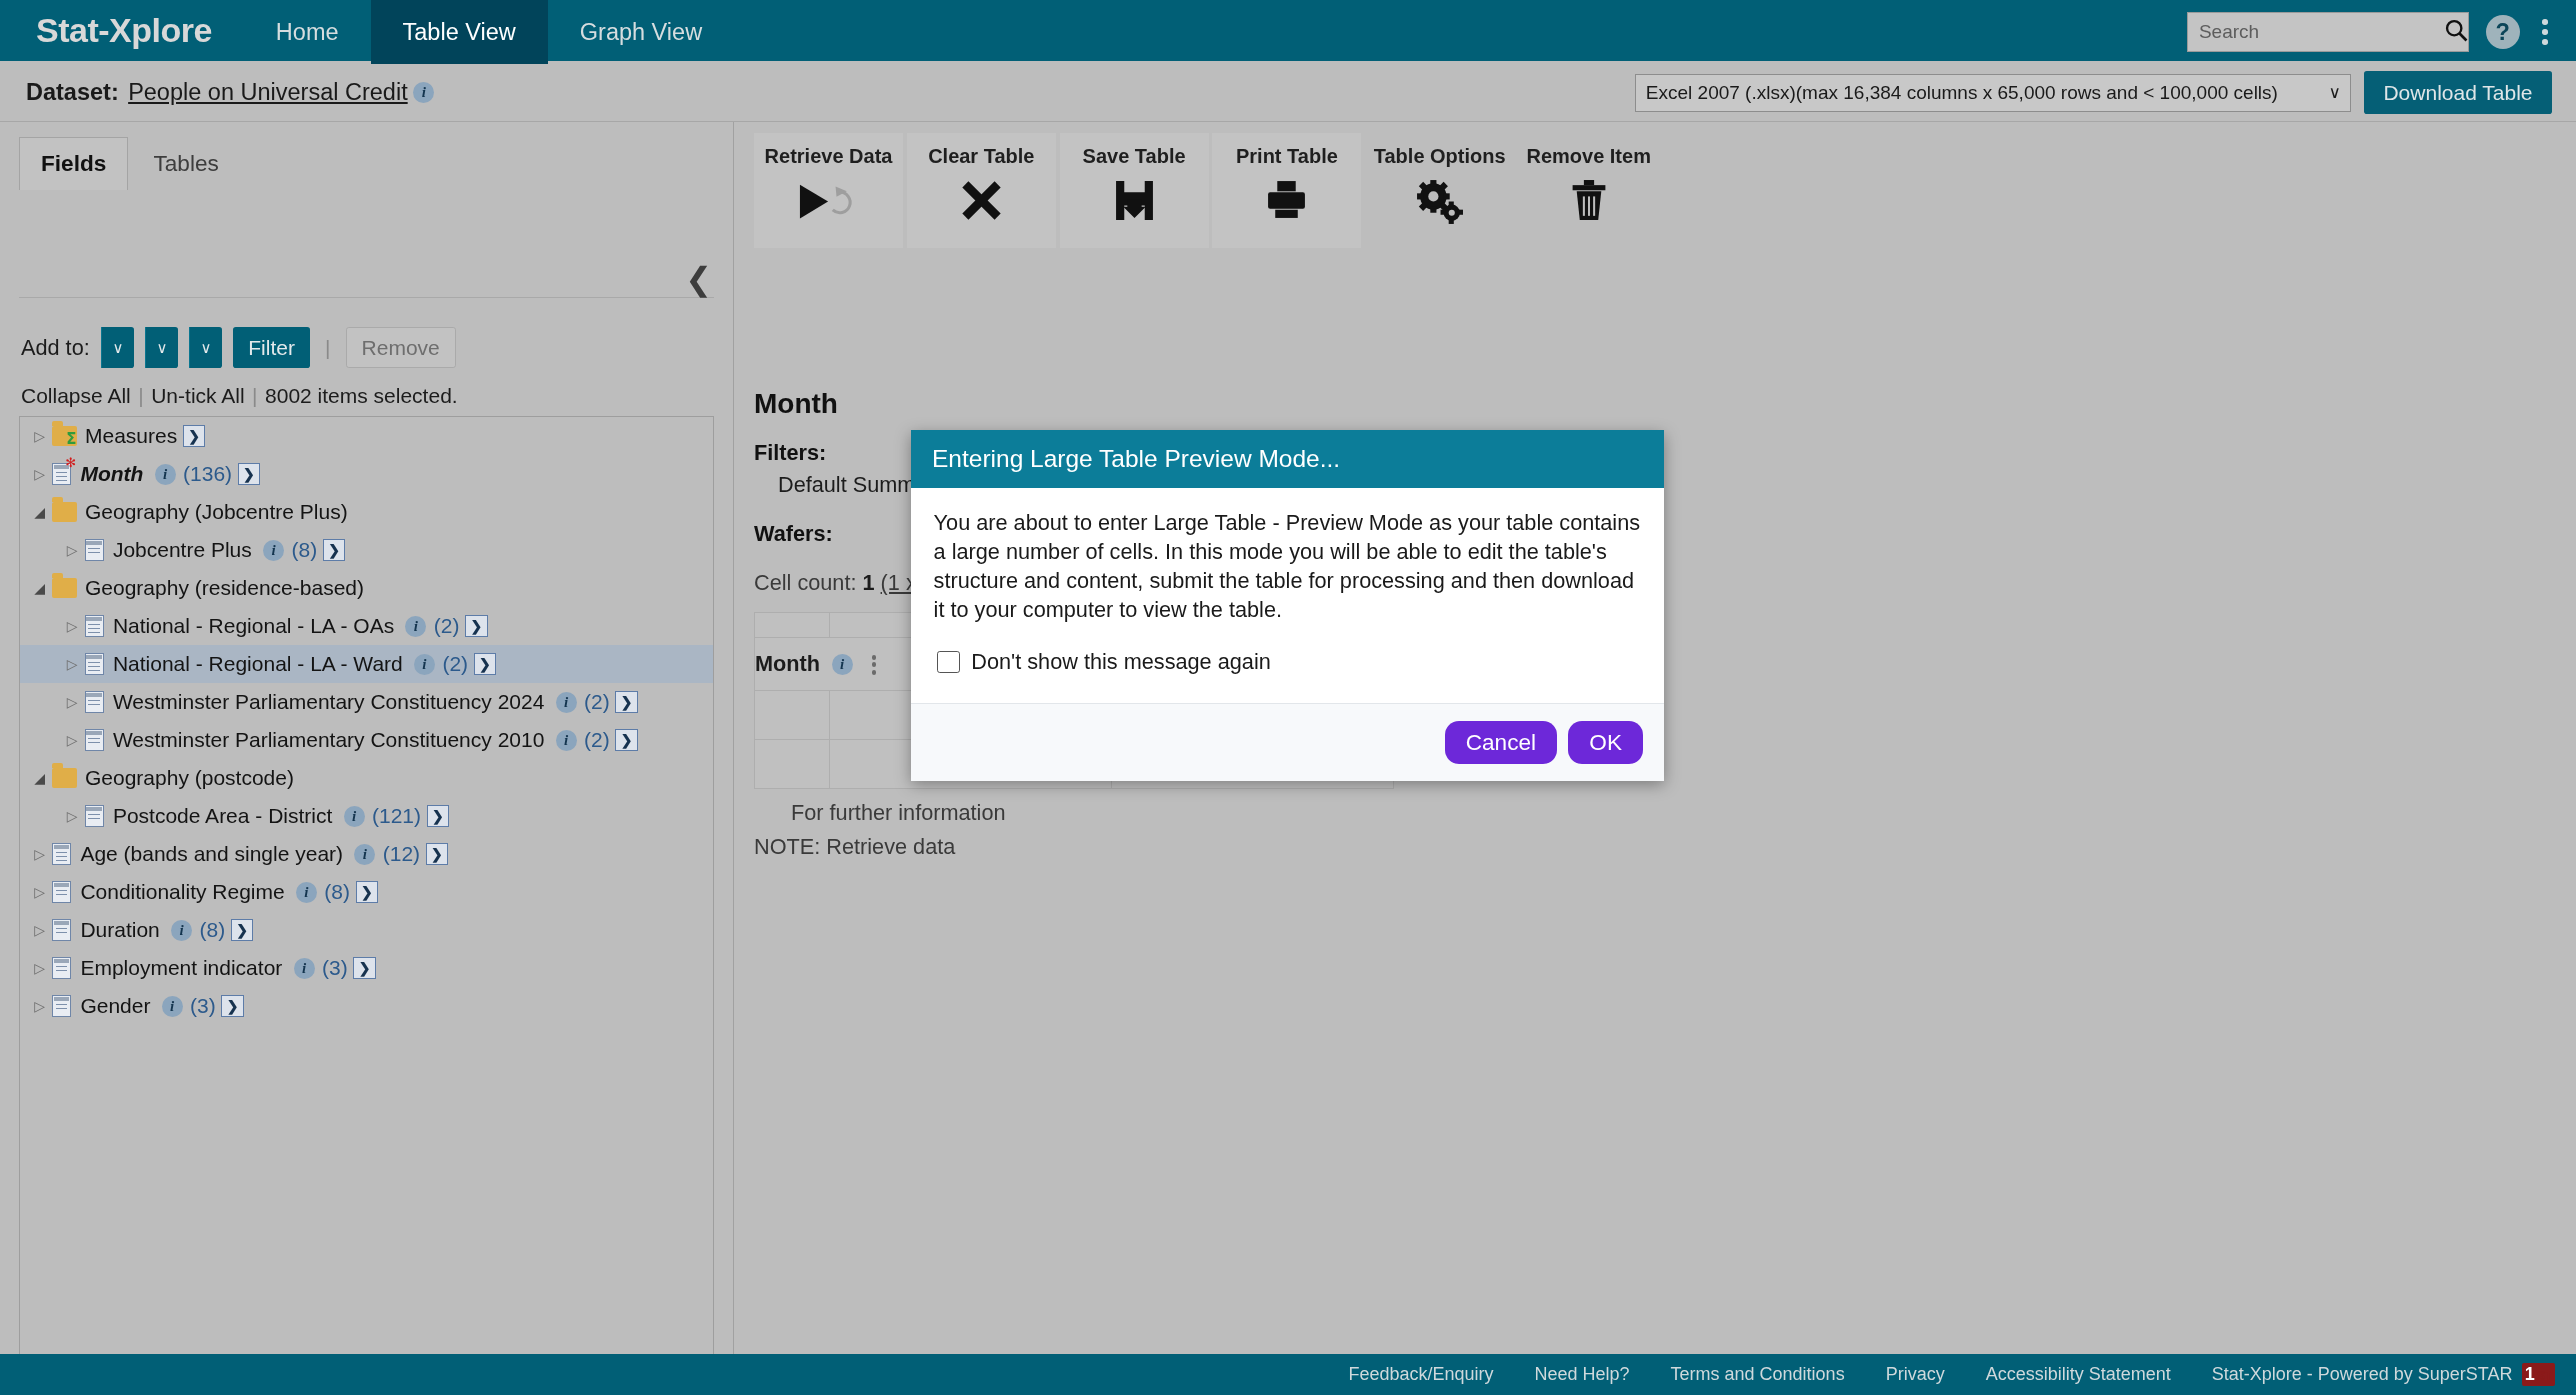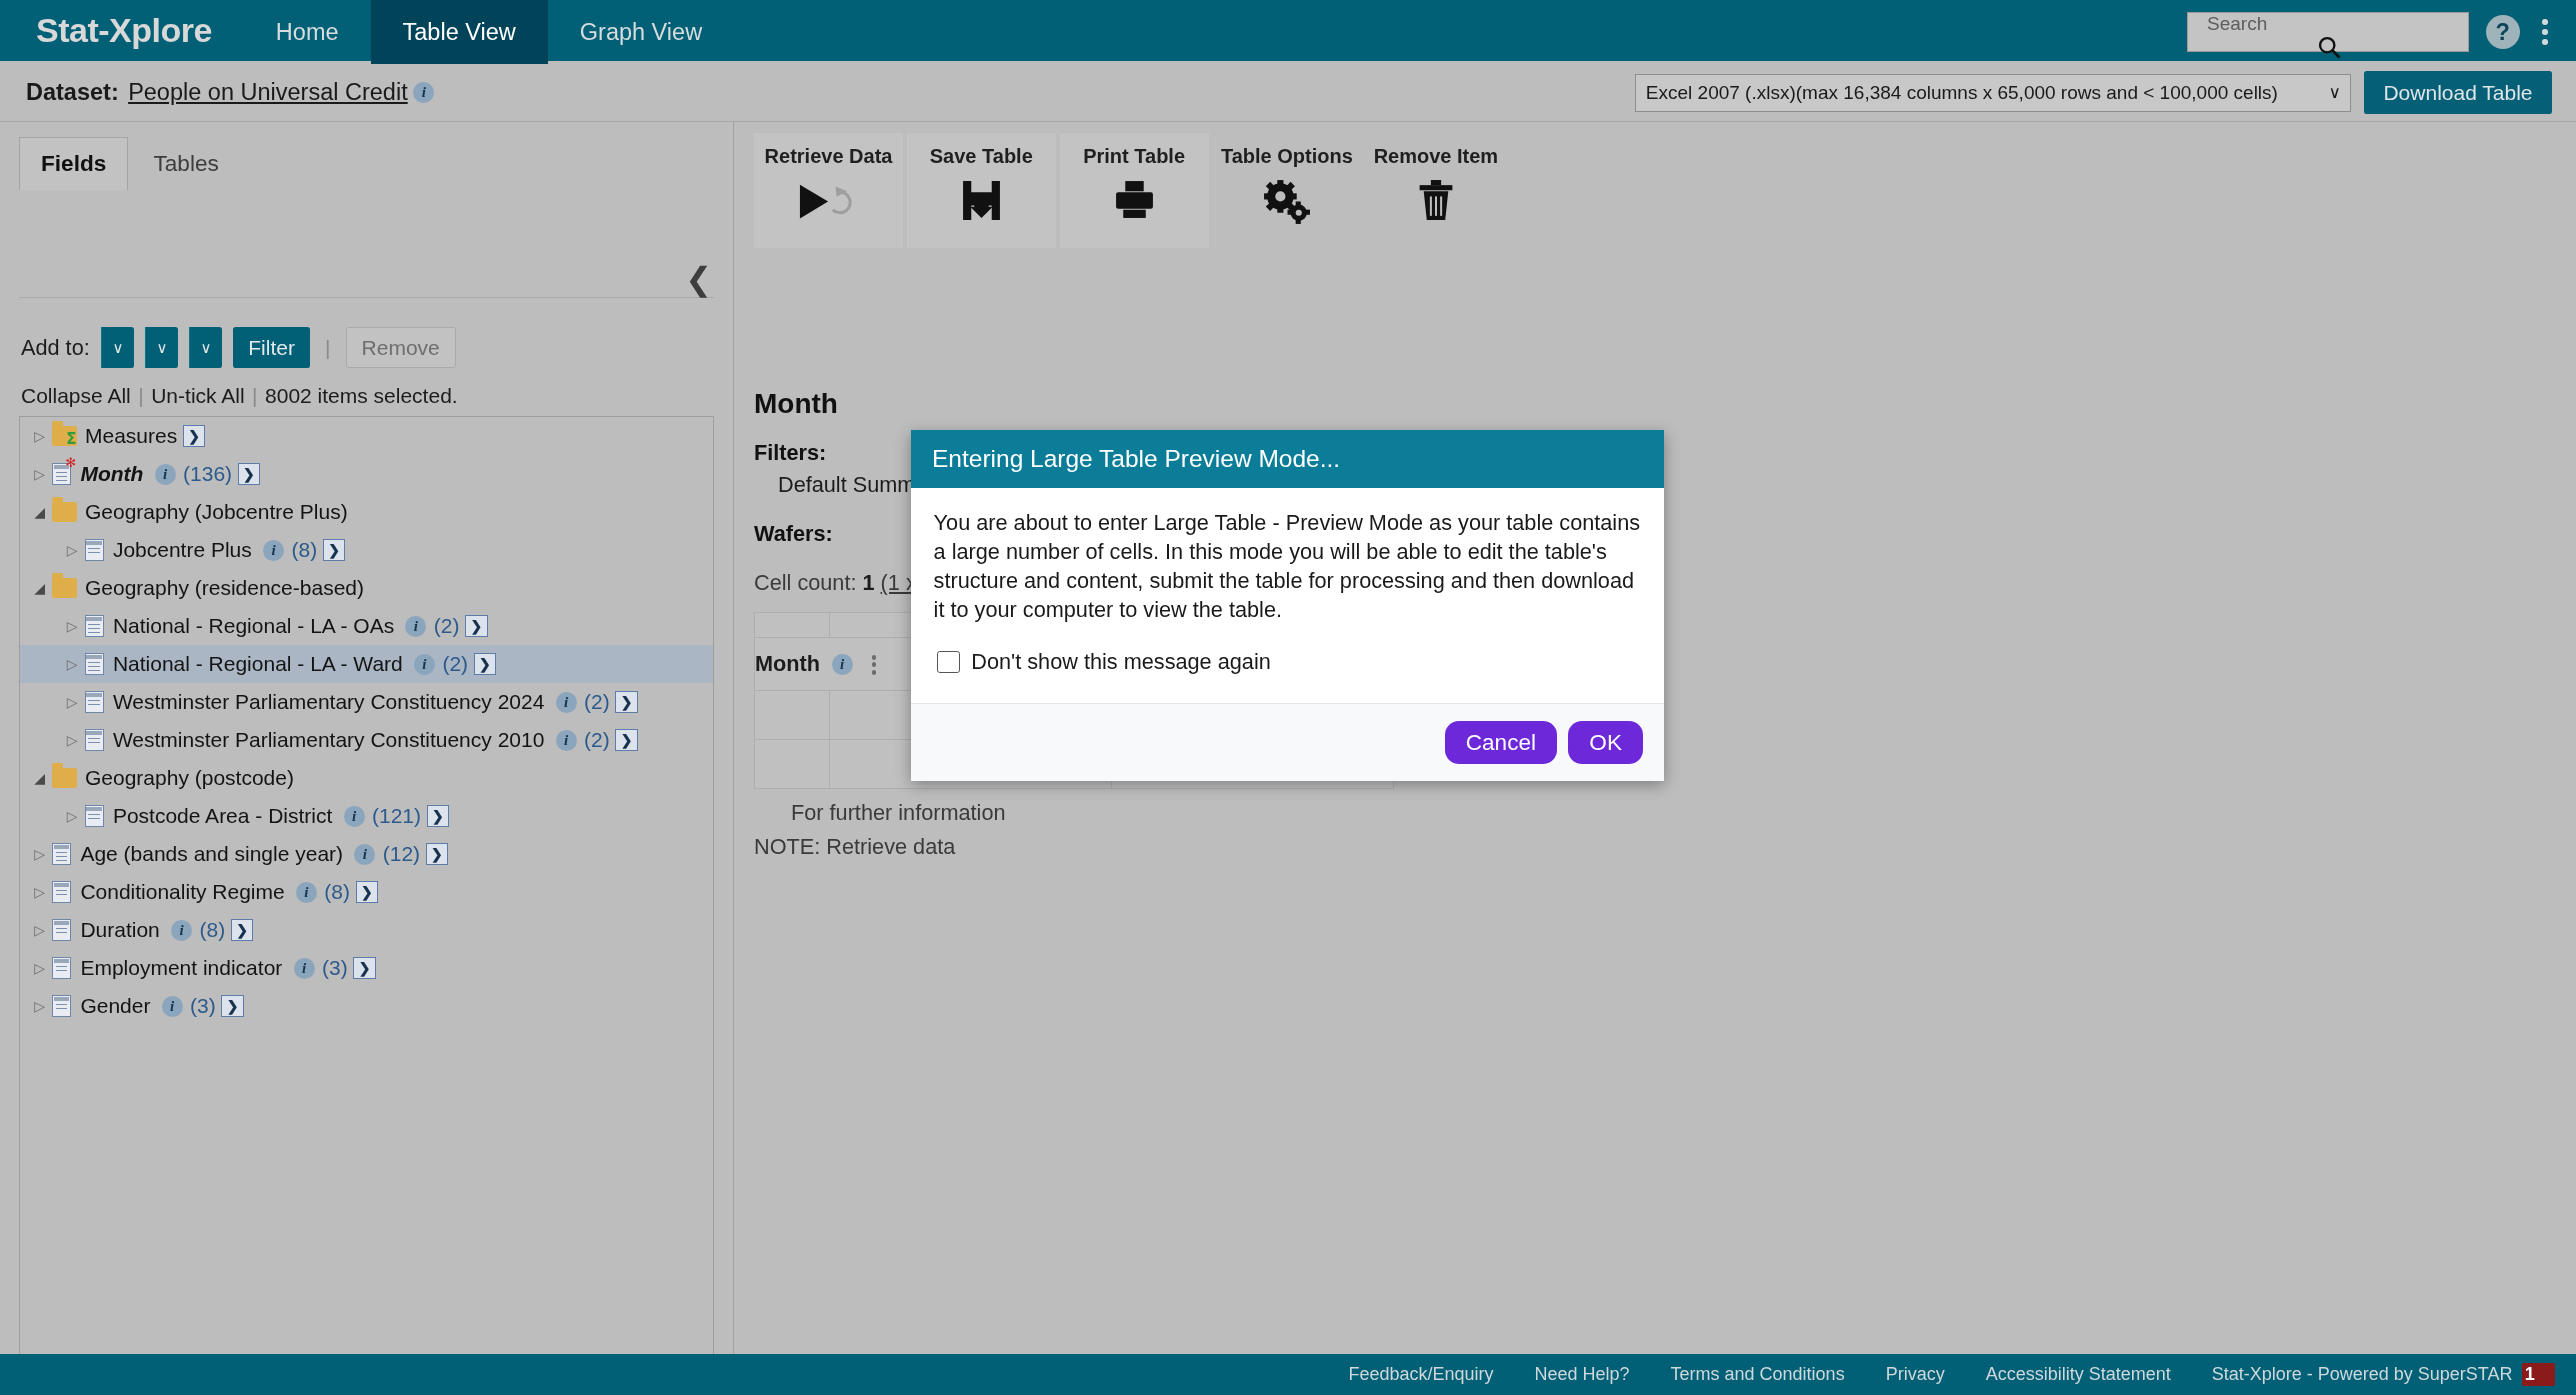--- a/index.html
+++ b/index.html
@@ -26,21 +26,21 @@
   }
   .navtab.active { background: #01445a; color: #ffffff; }
 
   .nav-right {
     position: absolute; right: 0; top: 0; height: 64px;
     display: flex; align-items: center; padding-right: 22.6px; gap: 17px;
   }
   .searchbox {
     width: 282px; height: 40px; background: #c4c4c4;
     border: 0.9px solid #9a9a9a; display: flex; align-items: center;
-    padding: 0 7.5px 0 11.3px; position: relative; flex-direction: column;
+    padding: 0 7.5px 0 11.3px; position: relative;
   }
   .searchbox input {
     flex: 1; border: none; background: transparent; outline: none;
     font-size: 19px; color: #4b4b4b; font-family: "Liberation Sans", sans-serif;
   }
   .searchbox input::placeholder { color: #5d5d5d; }
   .help-circle {
     width: 34px; height: 34px; border-radius: 50%; background: #9fb3bb;
     color: #0c4558; font-size: 23.5px; font-weight: bold;
     display: flex; align-items: center; justify-content: center; cursor: pointer;
@@ -484,20 +484,29 @@
 
 <div class="main">
   <div class="toolbar">
     <div class="tool boxed">
       <div class="tlab">Retrieve Data</div>
       <div class="glyph">
         <svg width="70" height="45" viewBox="0 0 74 48">
           <polygon points="6,6 6,42 36,24" fill="#111"></polygon>
           <path d="M48 14 a11 11 0 1 1 -7 19" stroke="#9e9e9e" stroke-width="3.2" fill="none"></path>
           <polygon points="44,8 56,13 45,19" fill="#9e9e9e"></polygon>
+        </svg>
+      </div>
+    </div>
+    <div class="tool boxed">
+      <div class="tlab">Clear Table</div>
+      <div class="glyph">
+        <svg width="43" height="43" viewBox="0 0 40 40">
+          <line x1="5" y1="5" x2="35" y2="35" stroke="#111" stroke-width="8"></line>
+          <line x1="35" y1="5" x2="5" y2="35" stroke="#111" stroke-width="8"></line>
         </svg>
       </div>
     </div>
     <div class="tool boxed">
       <div class="tlab">Save Table</div>
       <div class="glyph">
         <svg width="41" height="43" viewBox="0 0 40 42">
           <path d="M2 2 h8 v11 h20 v-11 h8 v38 h-8 v-14 h-20 v14 h-8 z" fill="#111"></path>
           <polygon points="20,20 27,20 27,27 31,27 20,38 9,27 13,27 13,20" fill="#111"></polygon>
         </svg>

